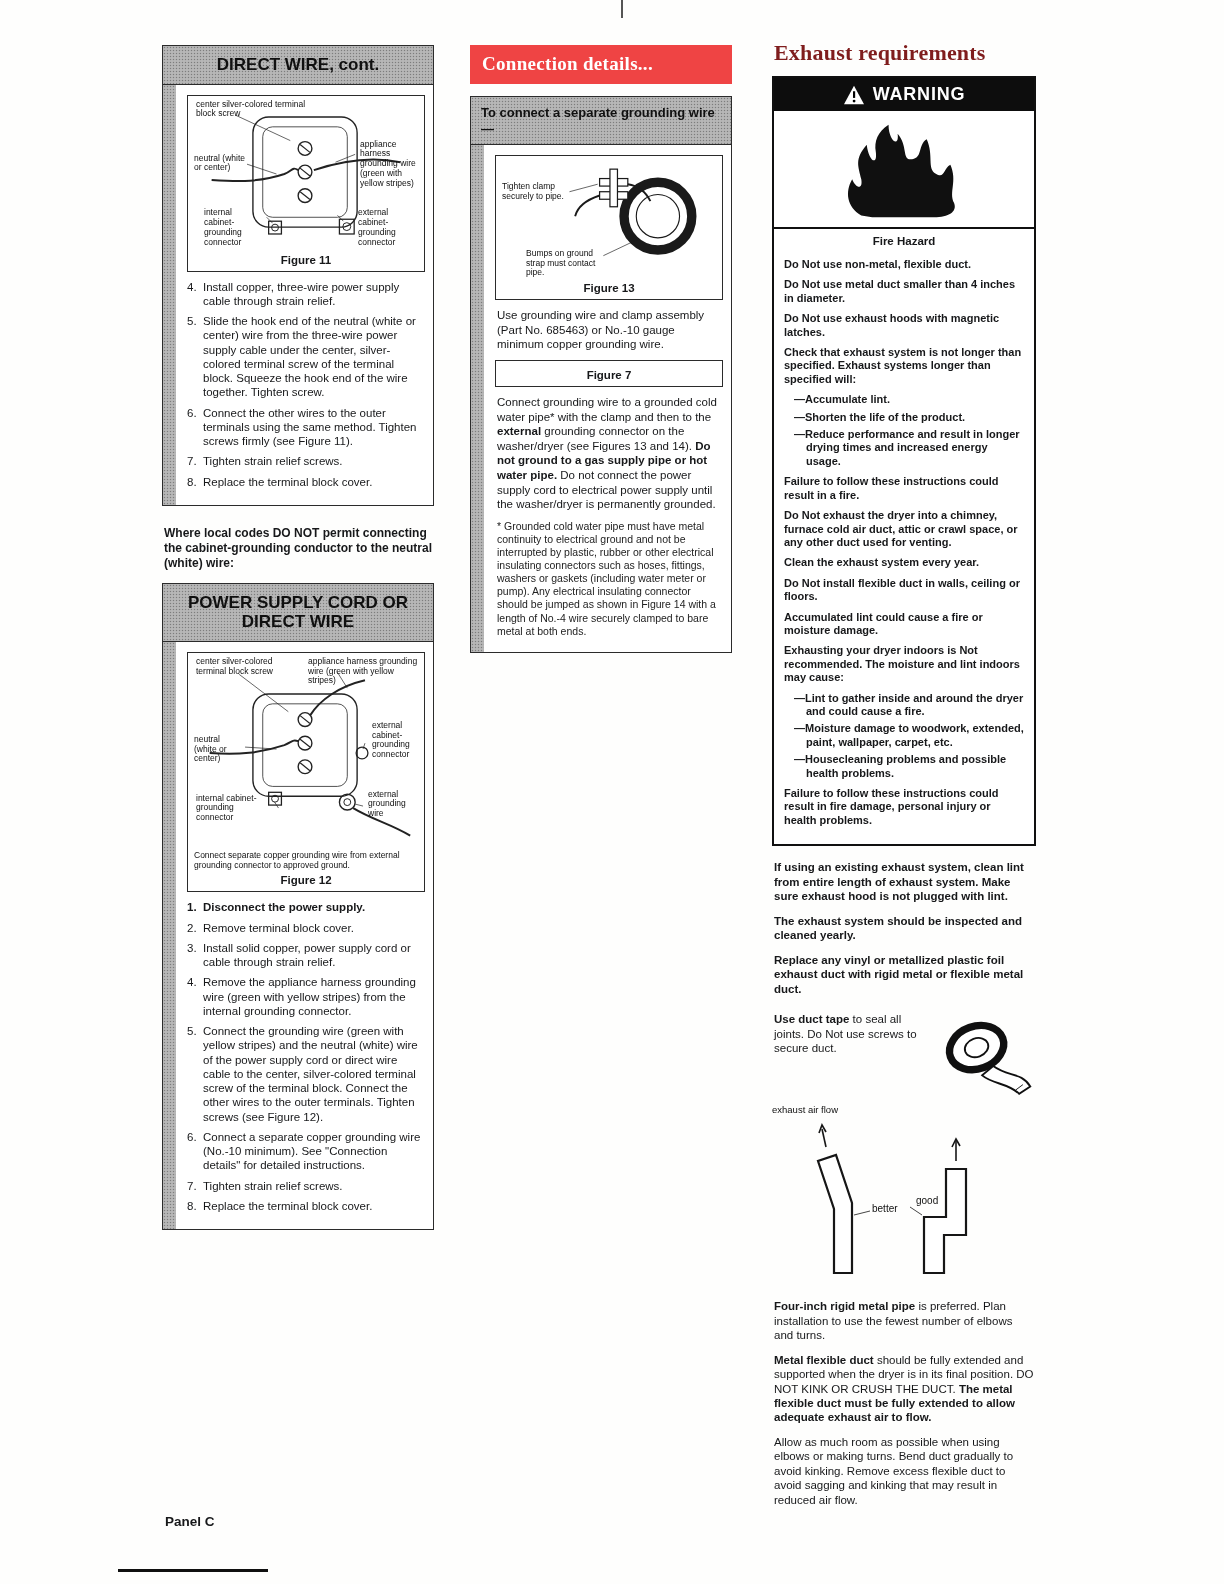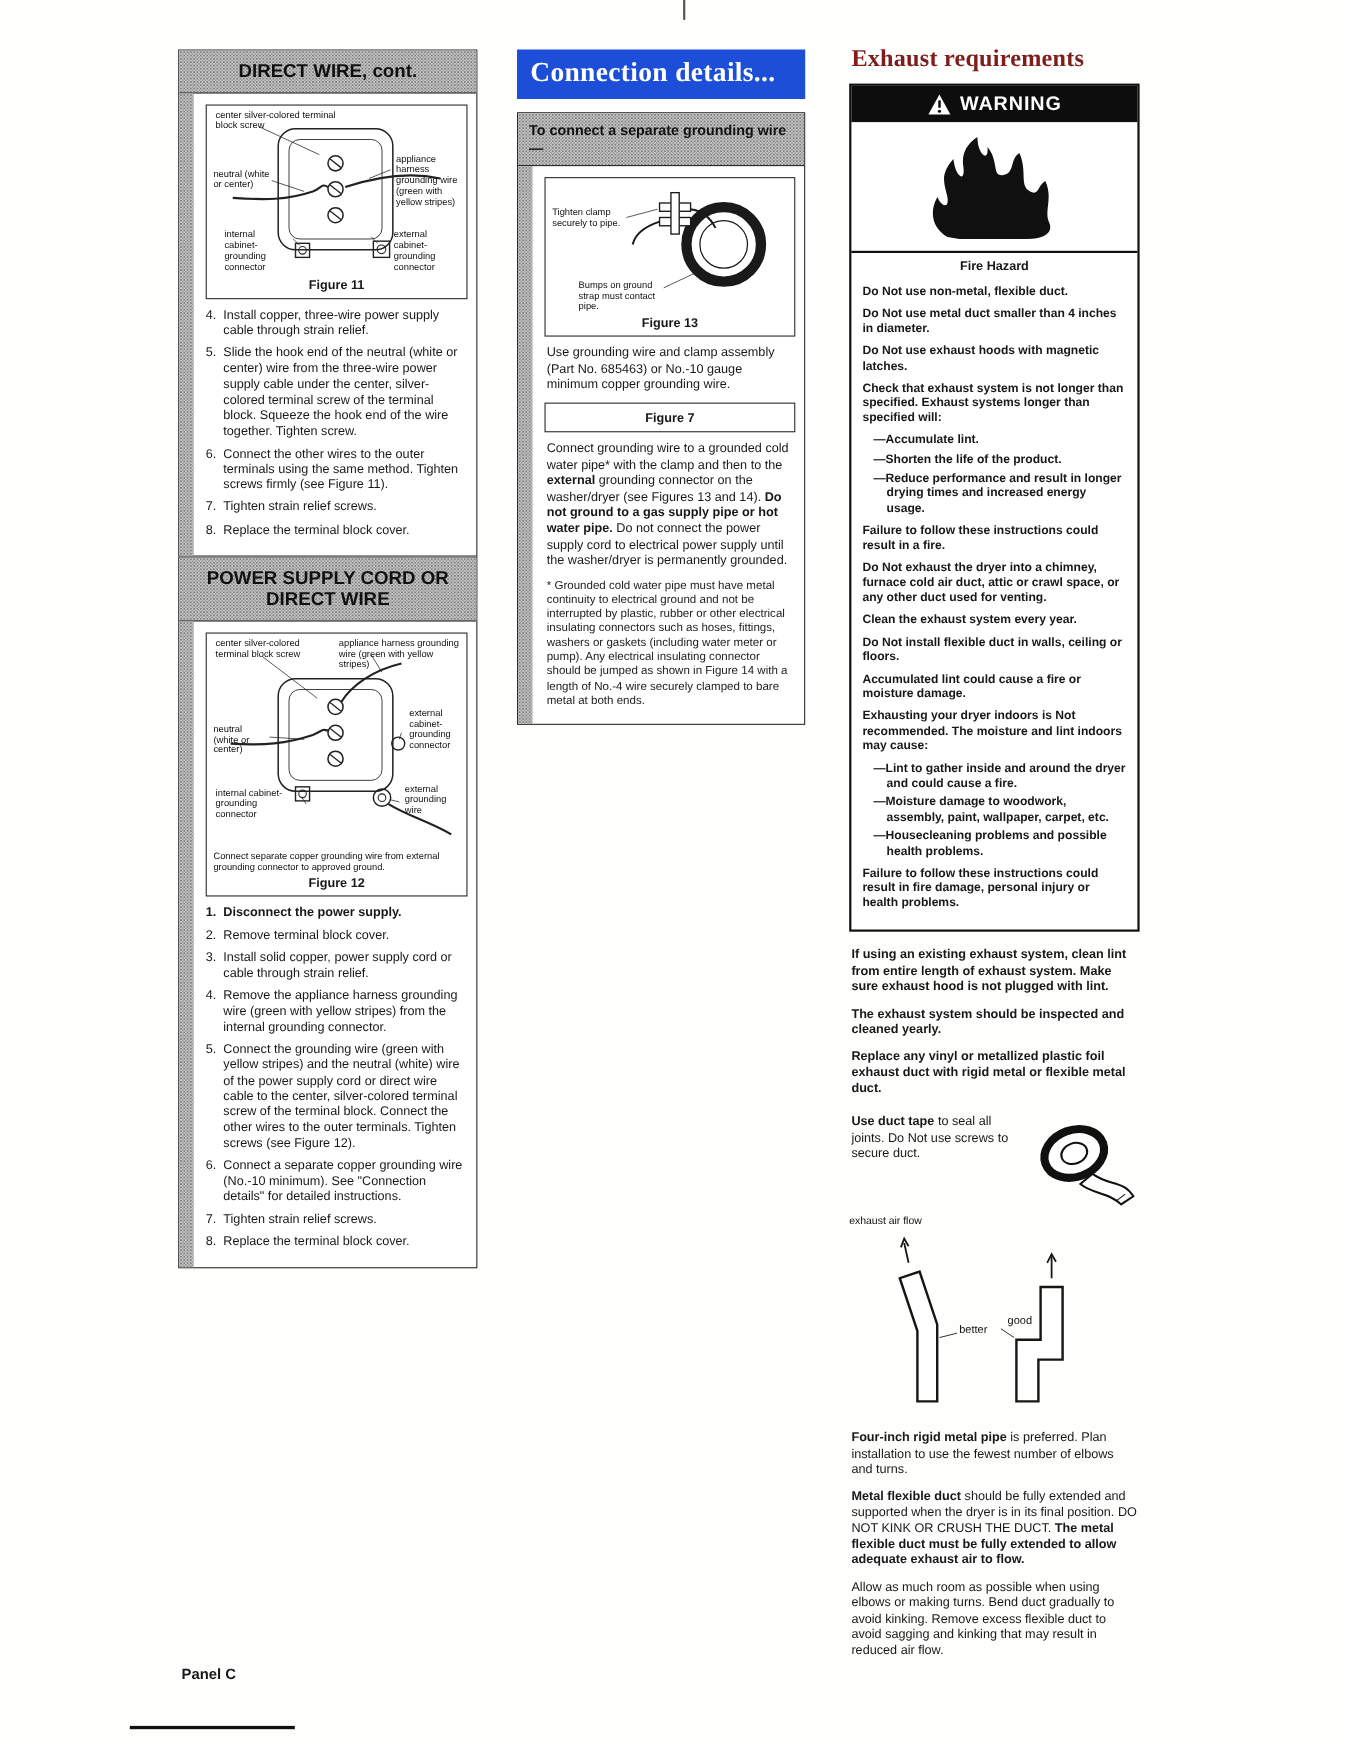--- a/index.html
+++ b/index.html
@@ -32,21 +32,21 @@
   .fig-label { position:absolute; font-size:8.5px; line-height:1.15; color:#101010; }
   .fig-note { font-size:8.5px; line-height:1.2; margin:3px 4px 2px; color:#101010; }
   .fig-caption { text-align:center; font-weight:bold; font-size:11.5px; margin-top:4px; }
   .step { display:flex; margin:6px 0; font-size:11.5px; line-height:1.24; }
   .step-num { flex:0 0 16px; }
   .step-text { flex:1; }
   .bold { font-weight:bold; }
   .codes-note { font-weight:bold; font-size:12px; line-height:1.25; margin:20px 2px 12px; }
 
   
-  .mid-header { background:#1d4ed8; color:#fff; font-family:"Liberation Serif","DejaVu Serif",serif; font-weight:bold; font-size:25px; padding:8px 12px 9px; margin-bottom:12px; letter-spacing:.3px; }
+  .mid-header { background:#ef4444; color:#fff; font-family:"Liberation Serif","DejaVu Serif",serif; font-weight:bold; font-size:19px; padding:8px 12px 9px; margin-bottom:12px; letter-spacing:.3px; }
   .msec { border:1.2px solid #2b2b2b; background:#fff; }
   .sub-header { font-weight:bold; font-size:13px; line-height:1.2; padding:8px 10px; border-bottom:1.2px solid #2b2b2b; color:#101010; }
   .body-text { font-size:11.5px; line-height:1.27; margin:8px 2px; }
   .footnote { font-size:10.5px; line-height:1.25; margin:8px 2px 4px; color:#222; }
 
   
   .rtitle { font-family:"Liberation Serif","DejaVu Serif",serif; font-weight:bold; font-size:22px; letter-spacing:.2px; margin:0 0 10px 2px; color:#7f1d1d; }
   .warnbox { border:2.5px solid #101010; background:#fff; }
   .warnhead { background:#0d0d0d; color:#fff; display:flex; align-items:center; justify-content:center; gap:8px; padding:6px 4px; font-weight:bold; font-size:18px; letter-spacing:.8px; }
   .fire-area { border-bottom:2px solid #101010; padding:10px 0 2px; text-align:center; }
@@ -129,20 +129,21 @@
           <span class="step-num">7.</span>
           <span class="step-text">Tighten strain relief screws.</span>
         </div>
         <div class="step">
           <span class="step-num">8.</span>
           <span class="step-text">Replace the terminal block cover.</span>
         </div>
       </div>
     </section>
 
+    <p class="codes-note">Where local codes DO NOT permit connecting the cabinet-grounding conductor to the neutral (white) wire:</p>
 
     <section class="lsec">
       <div class="sec-header stipple">POWER SUPPLY CORD OR DIRECT WIRE</div>
       <div class="sec-body">
         <div class="edge stipple"></div>
 
         <div class="fig-box">
           <div class="fig-area" style="height:190px;">
             <svg viewBox="0 0 236 190">
               <rect x="64" y="36" width="106" height="104" rx="16" fill="none" stroke="#222" stroke-width="1.4"></rect>
@@ -281,21 +282,21 @@
         <div class="wd">—Accumulate lint.</div>
         <div class="wd">—Shorten the life of the product.</div>
         <div class="wd">—Reduce performance and result in longer drying times and increased energy usage.</div>
         <div class="wp">Failure to follow these instructions could result in a fire.</div>
         <div class="wp">Do Not exhaust the dryer into a chimney, furnace cold air duct, attic or crawl space, or any other duct used for venting.</div>
         <div class="wp">Clean the exhaust system every year.</div>
         <div class="wp">Do Not install flexible duct in walls, ceiling or floors.</div>
         <div class="wp">Accumulated lint could cause a fire or moisture damage.</div>
         <div class="wp">Exhausting your dryer indoors is Not recommended. The moisture and lint indoors may cause:</div>
         <div class="wd">—Lint to gather inside and around the dryer and could cause a fire.</div>
-        <div class="wd">—Moisture damage to woodwork, assembly, paint, wallpaper, carpet, etc.</div>
+        <div class="wd">—Moisture damage to woodwork, extended, paint, wallpaper, carpet, etc.</div>
         <div class="wd">—Housecleaning problems and possible health problems.</div>
         <div class="wp">Failure to follow these instructions could result in fire damage, personal injury or health problems.</div>
       </div>
     </div>
 
     <div class="after">
       <p class="bold">If using an existing exhaust system, clean lint from entire length of exhaust system. Make sure exhaust hood is not plugged with lint.</p>
       <p class="bold">The exhaust system should be inspected and cleaned yearly.</p>
       <p class="bold">Replace any vinyl or metallized plastic foil exhaust duct with rigid metal or flexible metal duct.</p>
 

